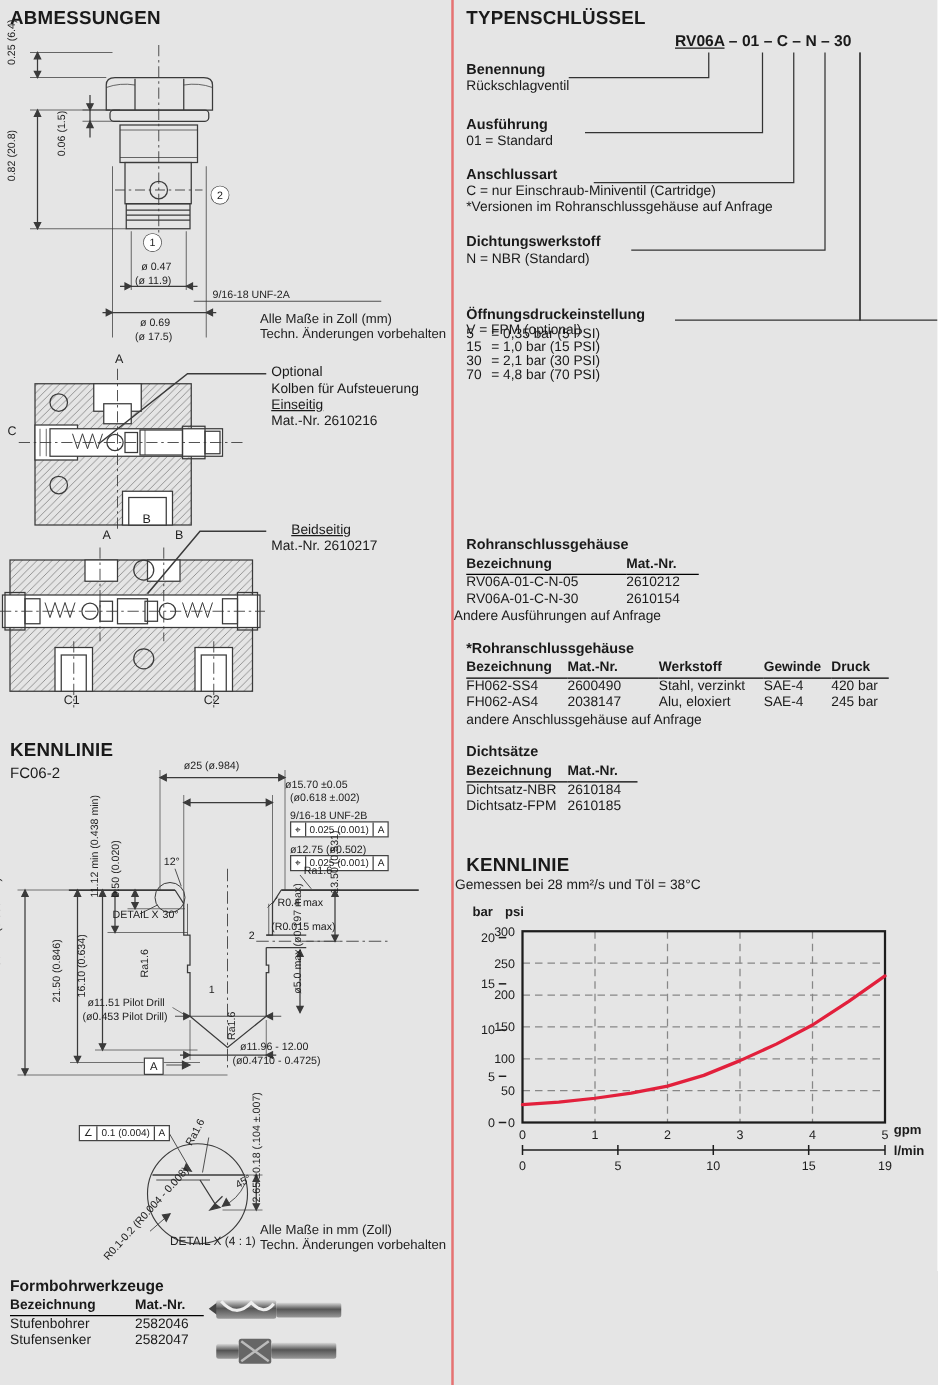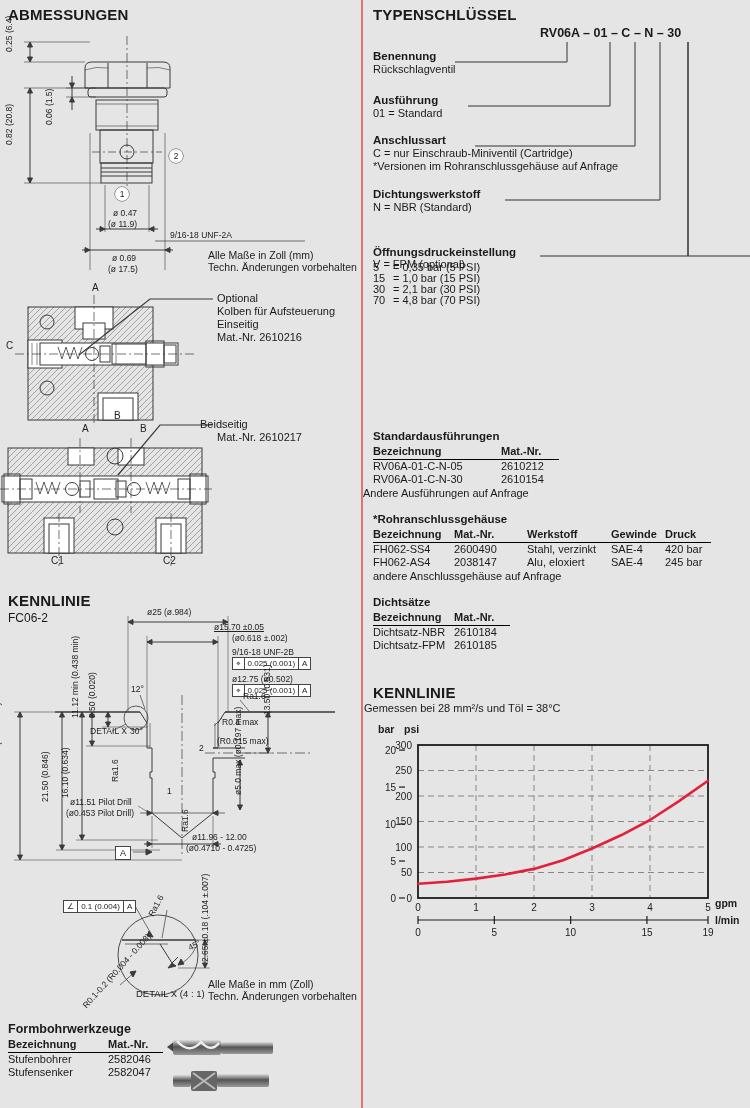--- a/index.html
+++ b/index.html
@@ -7,21 +7,21 @@
         font-family:"Liberation Sans",sans-serif;color:#1a1a1a;}
   .divider{position:absolute;left:361px;top:0;width:2px;height:1108px;background:#e57272;}
   .h1{position:absolute;font-size:15px;font-weight:bold;letter-spacing:.2px;white-space:nowrap;}
   .h2{position:absolute;font-size:11.5px;font-weight:bold;white-space:nowrap;}
   .txt{position:absolute;font-size:11px;line-height:13px;white-space:nowrap;}
   .lbl{position:absolute;font-size:8.5px;line-height:10px;white-space:nowrap;color:#222;}
   .vdim{position:absolute;font-size:8.5px;line-height:10px;white-space:nowrap;color:#222;
         transform:rotate(-90deg);transform-origin:0 100%;}
   .diag{transform:rotate(-48deg);transform-origin:0 100%;}
   .diag60{transform:rotate(-62deg);transform-origin:0 100%;}
-  .u{}
+  .u{text-decoration:underline;}
   .circnum{position:absolute;width:14px;height:14px;border:1px solid #444;border-radius:50%;
            font-size:8.5px;display:flex;align-items:center;justify-content:center;color:#222;background:#fff;}
   .tolbox{position:absolute;display:inline-flex;border:1px solid #444;font-size:8px;line-height:11px;background:#fff;color:#222;}
   .tolbox span{padding:0 3px;border-right:1px solid #444;}
   .tolbox span:last-child{border-right:none;}
   .datumbox{position:absolute;border:1px solid #444;font-size:9px;line-height:12px;padding:0 4px;background:#fff;color:#222;}
   .tbl{position:absolute;font-size:11px;line-height:13.5px;}
   .tr{display:flex;}
   .tr span{display:inline-block;}
   .th span{font-weight:bold;border-bottom:1.3px solid #000;}
@@ -180,21 +180,21 @@
         <line x1="131" y1="20" x2="131" y2="95" stroke-dasharray="9 3 2 3" stroke-width="0.7"></line>
         <line x1="59" y1="95" x2="59" y2="148" stroke-dasharray="9 3 2 3" stroke-width="0.7"></line>
         <line x1="171" y1="95" x2="171" y2="148" stroke-dasharray="9 3 2 3" stroke-width="0.7"></line>
         <circle cx="115" cy="38" r="8"></circle>
           <circle cx="115" cy="109" r="8"></circle>
         <polyline points="213,7 160,7 118,57" stroke-width="1.2"></polyline>
       </g>
     </svg>
     <div class="lbl" style="left:82px;top:6px;font-size:10px;">A</div>
     <div class="lbl" style="left:140px;top:6px;font-size:10px;">B</div>
-    <div class="txt u" style="left:200px;top:0px;">Beidseitig</div>
+    <div class="txt u" style="left:233px;top:0px;">Beidseitig</div>
     <div class="txt" style="left:217px;top:13px;">Mat.-Nr. 2610217</div>
     <div class="lbl" style="left:51px;top:138px;font-size:10px;">C1</div>
     <div class="lbl" style="left:163px;top:138px;font-size:10px;">C2</div>
   </div>
 
   <div class="h1" style="left:8px;top:592px;">KENNLINIE</div>
   <div class="txt" style="left:8px;top:612px;font-size:12px;">FC06-2</div>
 
   <div style="position:absolute;left:0;top:600px;width:370px;height:420px;">
     <svg width="370" height="420" viewBox="0 0 370 420">
@@ -279,21 +279,21 @@
           <path d="M205,340 l-2.5,5 5,0 z M205,368 l-2.5,-5 5,0 z" fill="#3a3a3a"></path>
         <line x1="196" y1="340" x2="210" y2="340" stroke-width="0.55"></line>
         <line x1="178" y1="368" x2="210" y2="368" stroke-width="0.55"></line>
         <path d="M196,347 Q190,360 178,365" stroke-width="0.7"></path>
           <path d="M178,365 l6,-1 -3,-5 z" fill="#3a3a3a"></path>
         <line x1="120" y1="385" x2="136" y2="371" stroke-width="0.7"></line>
           <path d="M136,371 l-6,1 3,5 z" fill="#3a3a3a"></path>
       </g>
     </svg>
     <div class="lbl" style="left:147px;top:7px;">ø25 (ø.984)</div>
-    <div class="lbl" style="left:214px;top:22px;text-decoration:underline;">ø15.70 ±0.05</div>
+    <div class="lbl" style="left:228px;top:22px;">ø15.70 ±0.05</div>
     <div class="lbl" style="left:232px;top:33px;">(ø0.618 ±.002)</div>
     <div class="lbl" style="left:232px;top:47px;">9/16-18 UNF-2B</div>
     <div class="tolbox" style="left:232px;top:57px;">
       <span>⌖</span>
         <span>0.025 (0.001)</span>
         <span>A</span>
     </div>
     <div class="lbl" style="left:232px;top:74px;">ø12.75 (ø0.502)</div>
     <div class="tolbox" style="left:232px;top:84px;">
       <span>⌖</span>
@@ -410,21 +410,21 @@
   <div class="h2" style="left:373px;top:188px;">Dichtungswerkstoff</div>
   <div class="txt" style="left:373px;top:201px;">N = NBR (Standard)</div>
   <div class="txt" style="left:373px;top:214px;margin-top:44px;">V = FPM (optional)</div>
 
   <div class="h2" style="left:373px;top:246px;">Öffnungsdruckeinstellung</div>
   <div class="txt odrow" style="left:373px;top:261px;"><span class="k">5</span><span>= 0,35 bar (5 PSI)</span></div>
   <div class="txt odrow" style="left:373px;top:272px;"><span class="k">15</span><span>= 1,0 bar (15 PSI)</span></div>
   <div class="txt odrow" style="left:373px;top:283px;"><span class="k">30</span><span>= 2,1 bar (30 PSI)</span></div>
   <div class="txt odrow" style="left:373px;top:294px;"><span class="k">70</span><span>= 4,8 bar (70 PSI)</span></div>
 
-  <div class="h2" style="left:373px;top:430px;">Standardausführungen</div>
+  <div class="h2" style="left:373px;top:430px;">Rohranschlussgehäuse</div>
   <div class="tbl" style="left:373px;top:445px;">
     <div class="tr th">
       <span style="width:128px">Bezeichnung</span>
         <span style="width:58px">Mat.-Nr.</span>
     </div>
     <div class="tr">
       <span style="width:128px">RV06A-01-C-N-05</span>
         <span style="width:58px">2610212</span>
     </div>
     <div class="tr">

